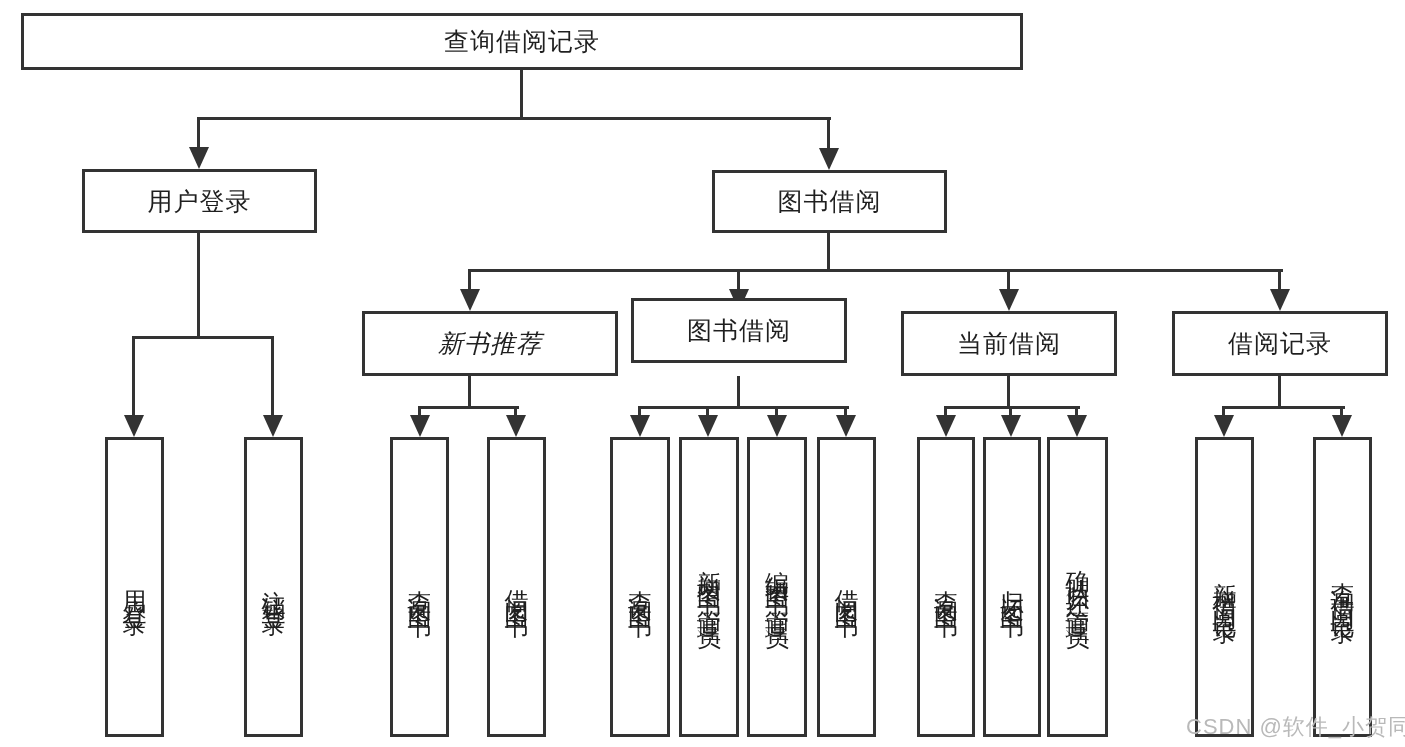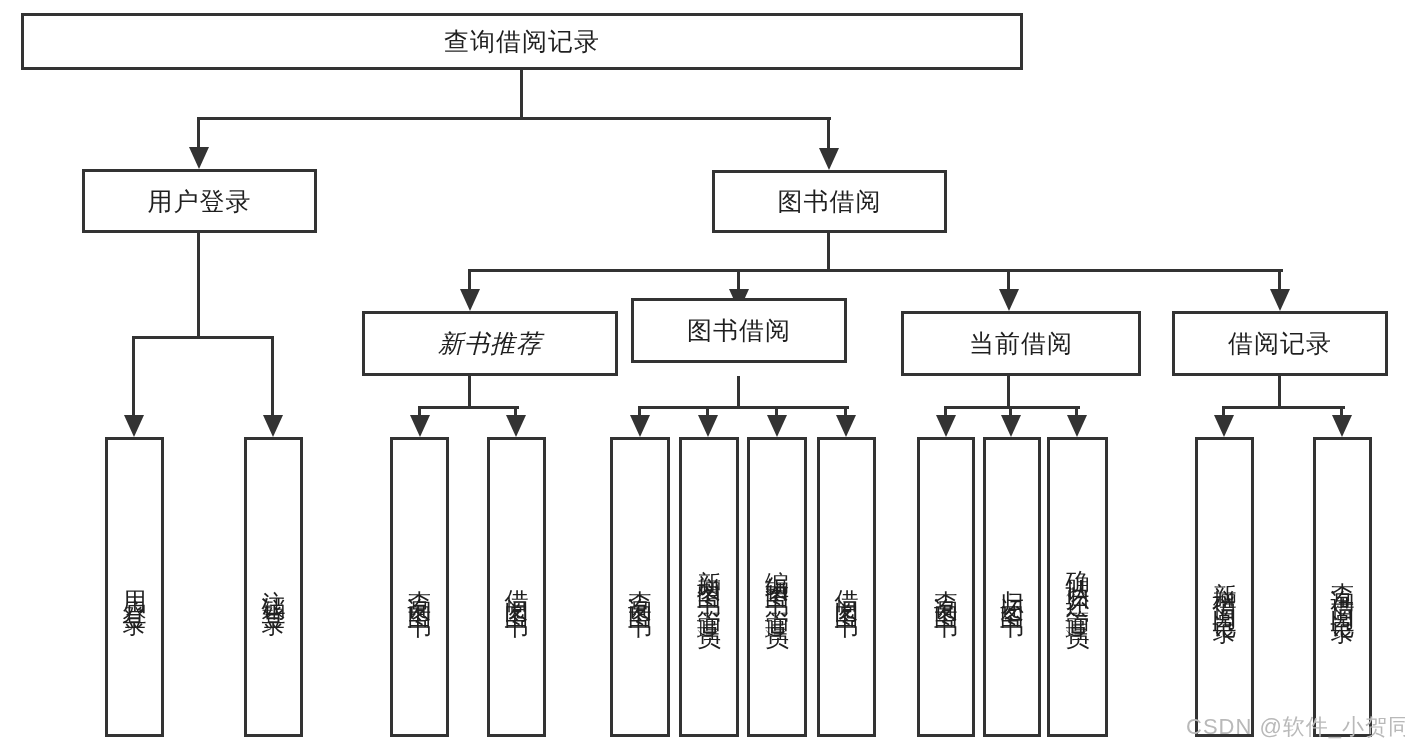--- a/index.html
+++ b/index.html
@@ -102,21 +102,21 @@
   <div class="a" style="left:999px; top:289px;"></div>
   <div class="v" style="left:1278px; top:269px; height:22px;"></div>
   <div class="a" style="left:1270px; top:289px;"></div>
 
   <div class="box" style="left:362px; top:311px; width:256px; height:65px;font-style:italic;">
     <span>新书推荐</span>
   </div>
   <div class="box" style="left:631px; top:298px; width:216px; height:65px;">
     <span>图书借阅</span>
   </div>
-  <div class="box" style="left:901px; top:311px; width:240px; height:65px;">
+  <div class="box" style="left:901px; top:311px; width:216px; height:65px;">
     <span>当前借阅</span>
   </div>
   <div class="box" style="left:1172px; top:311px; width:216px; height:65px;">
     <span>借阅记录</span>
   </div>
 
   <div class="v" style="left:468px; top:376px; height:33px;"></div>
   <div class="h" style="left:418px; top:406px; width:101px;"></div>
   <div class="v" style="left:418px; top:406px; height:12px;"></div>
   <div class="a" style="left:410px; top:415px;"></div>

